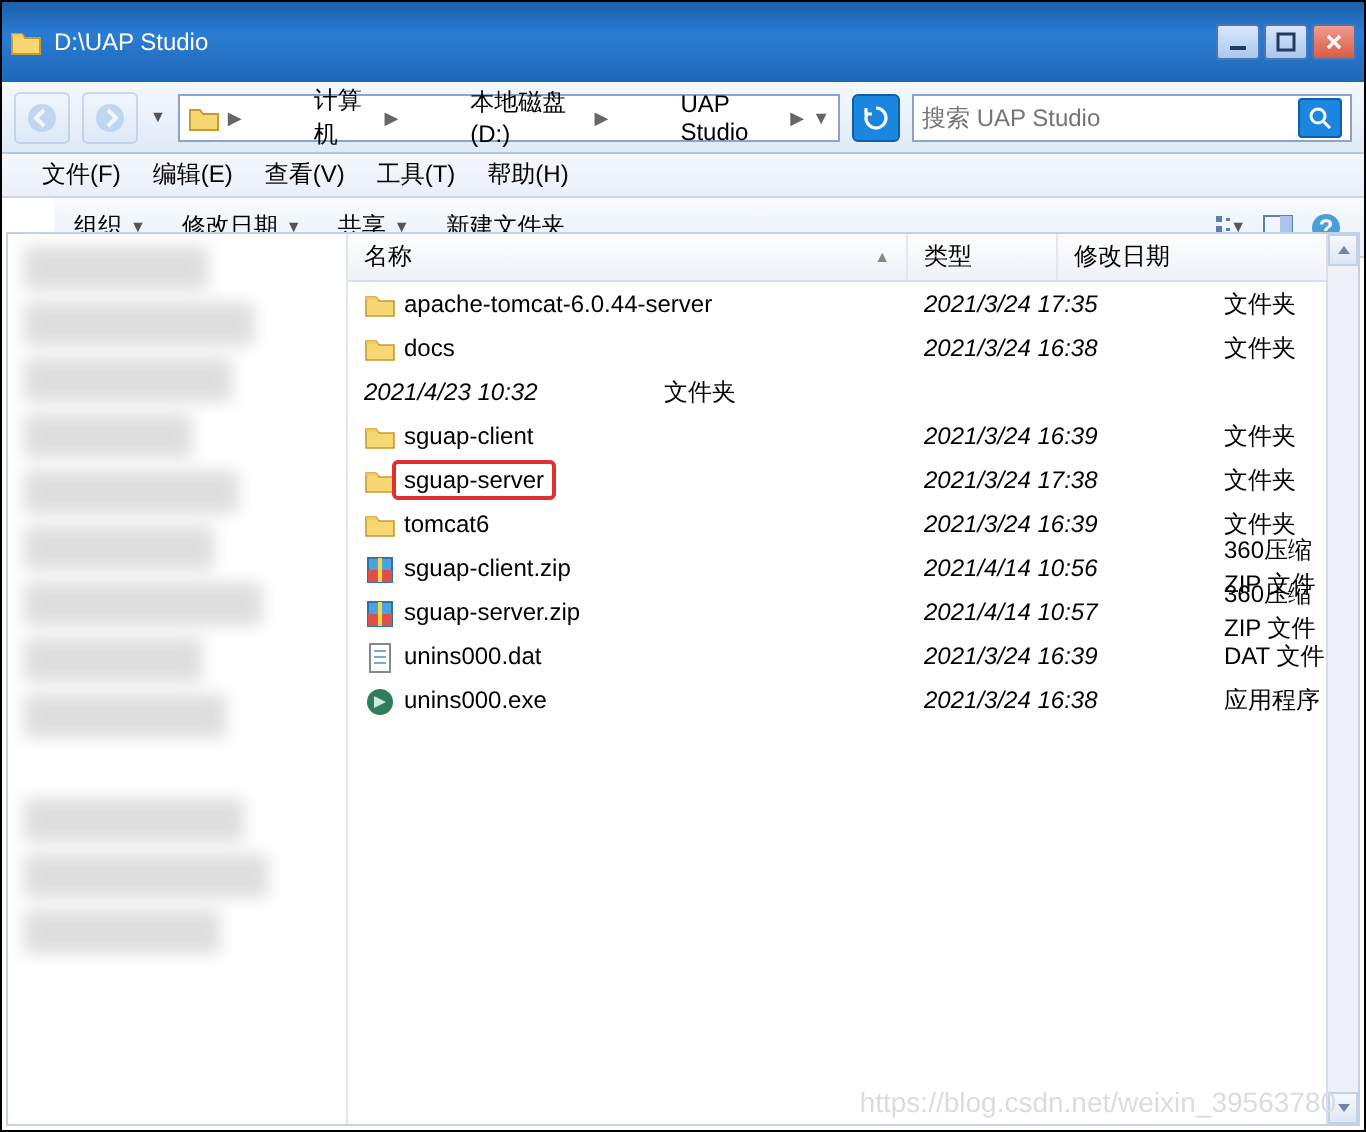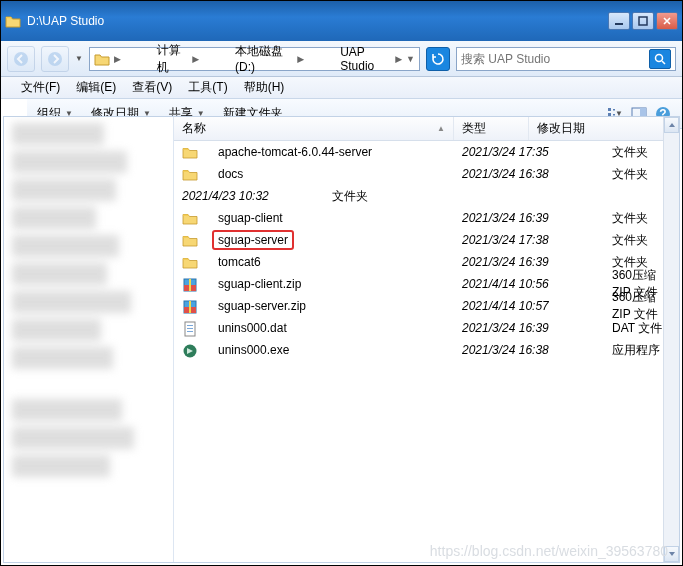--- a/index.html
+++ b/index.html
@@ -35,21 +35,21 @@
 .navpane{width:170px;background:#fff;border-right:1px solid #dde6f2;overflow:hidden;}
 .blurblock{filter:blur(4px);opacity:.6;margin:6px 8px;}
 .bb{height:22px;background:#c8c8c8;margin-bottom:6px;}
 
 .filepane{flex:1;display:flex;flex-direction:column;position:relative;}
 .cols{height:24px;background:linear-gradient(#fdfdfe,#eef2f9);border-bottom:1px solid #d6dfeb;display:flex;align-items:center;}
 .col{padding:0 8px;height:100%;display:flex;align-items:center;border-right:1px solid #e2e8f1;gap:27px;}
 .col.name{width:280px;} .col.date{width:150px;} .col.type{flex:1;}
 .rows{flex:1;overflow:auto;}
 .row{height:22px;display:flex;align-items:center;}
-.cell{padding:0 8px;} .cell.name{width:280px;display:flex;align-items:center;gap:20px;} .cell.date{width:150px;font-style:italic;} .cell.type{flex:1;}
+.cell{padding:0 8px;} .cell.name{width:280px;display:flex;align-items:center;gap:4px;} .cell.date{width:150px;font-style:italic;} .cell.type{flex:1;}
 .ficon{width:16px;height:14px;flex-shrink:0;}
 .highlight{border:2px solid #e03131;border-radius:3px;padding:1px 4px;margin-left:-6px;}
 
 .scrollbar{position:absolute;right:0;top:0;bottom:0;width:16px;background:#eef2f8;border-left:1px solid #d6dfeb;}
 .scrollbar .sb-btn{height:16px;background:linear-gradient(#f6f9fd,#dce6f3);border:1px solid #c2d2e6;display:flex;align-items:center;justify-content:center;}
 
 .watermark{position:absolute;right:14px;bottom:6px;color:#d9dde2;font-size:14px;font-family:Arial;}
 svg{display:block;}
 </style>
 </head>

